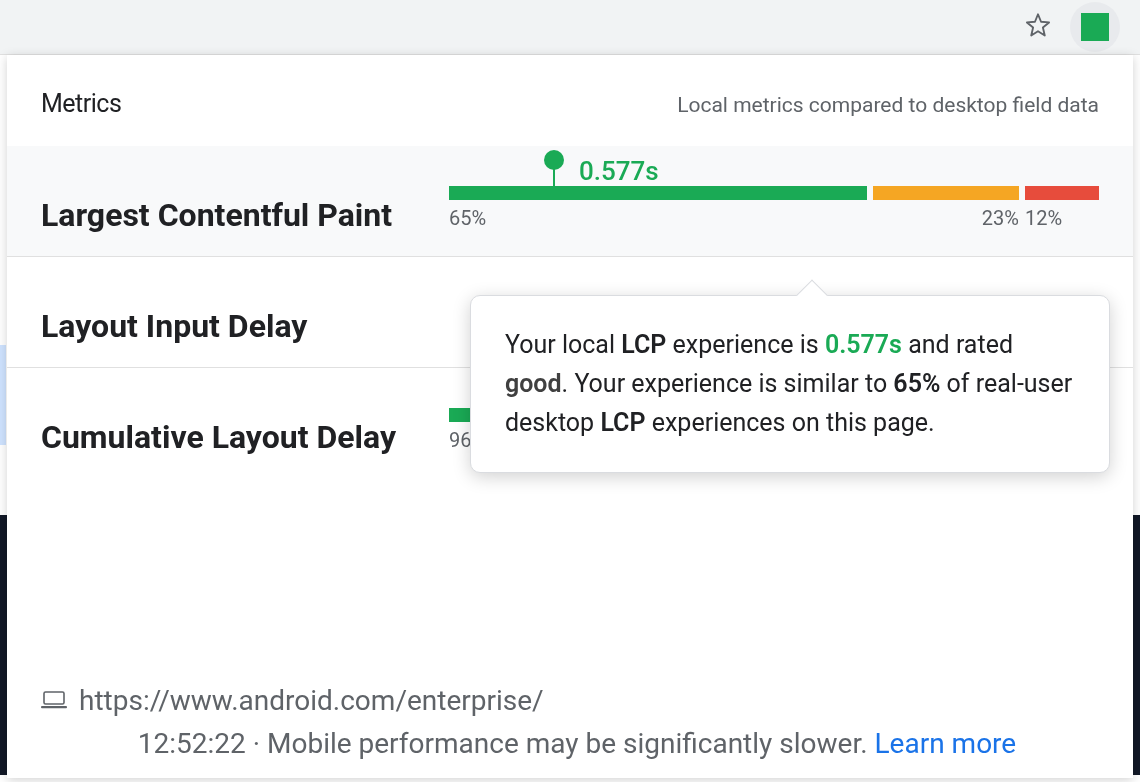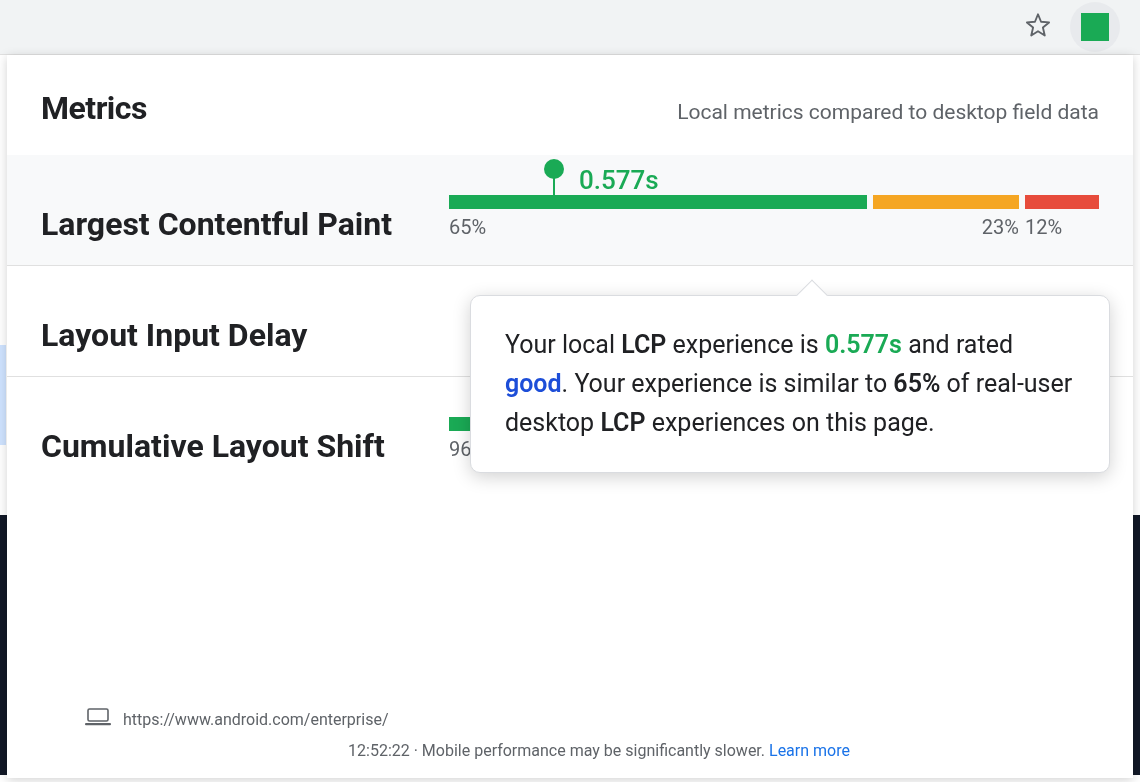--- a/index.html
+++ b/index.html
@@ -27,21 +27,21 @@
   .panel {
     position:absolute; top:55px; left:7px; right:7px; bottom:4px;
     background:#fff;
     box-shadow:0 2px 10px rgba(0,0,0,0.18);
     display:flex; flex-direction:column;
   }
   .panel-head {
     display:flex; justify-content:space-between; align-items:baseline;
     padding:34px 34px 28px 34px;
   }
-  .panel-title { font-size:32px; font-weight:700; letter-spacing:-0.5px; }
+  .panel-title { font-size:25px; font-weight:400; letter-spacing:-0.5px; }
   .panel-sub   { font-size:21px; color:#5f6368; }
   .metric-row {
     display:flex; align-items:flex-start;
     padding:22px 34px 22px 34px;
     border-bottom:1px solid #e0e0e0;
     gap:28px;
   }
   .metric-row.sel { background:#f8f9fa; }
   .metric-row.last { border-bottom:none; }
   .metric-name {
@@ -83,27 +83,27 @@
     padding:30px 34px; font-size:25px; line-height:1.55;
     z-index:10;
   }
   .tip-arrow {
     position:absolute; top:-12px; left:330px;
     width:22px; height:22px; background:#fff;
     border-left:1px solid #dadce0; border-top:1px solid #dadce0;
     transform:rotate(45deg);
   }
   .tip b { font-weight:600; }
-  .tip .good { color:#1d4ed8; font-weight:600; }
+  .tip .good { color:#404040; font-weight:600; }
   .tip .val  { color:#1aaa55; font-weight:600; }
   
   .panel-foot {
     margin-top:auto;
     padding:10px 20px 18px 34px;
-    font-size:16px; color:#5f6368;margin-left:44px;
+    font-size:28px; color:#5f6368;
   }
   .foot-url { display:flex; align-items:center; gap:12px; margin-bottom:10px; }
   .foot-url svg { width:26px; height:20px; }
   .foot-line { color:#5f6368;text-align:center; }
   .foot-line a { color:#1a73e8; text-decoration:none; }
   .blue-stripe { position:absolute; left:0; top:345px; width:6px; height:100px; background:#cfe3ff; }
   .dark-stripe { position:absolute; left:0; top:515px; width:100%; height:260px; background:#111827; z-index:-1; }
 </style>
 </head>
 <body>
@@ -147,21 +147,21 @@
         </div>
       </div>
       <div class="metric-row">
         <div class="metric-name">Layout Input Delay</div>
         <div class="metric-vis">
           <div class="bar"></div>
           <div class="pct-row"></div>
         </div>
       </div>
       <div class="metric-row last">
-        <div class="metric-name">Cumulative Layout Shift</div>
+        <div class="metric-name">Cumulative Layout Delay</div>
         <div class="metric-vis">
           <div class="needle" style="left: 9%;"></div>
           <div class="val-label" style="left: 13%;">0.009</div>
           <div class="bar">
             <div class="seg g" style="flex: 0 0 calc(96% - 4px);"></div>
             <div class="seg gr" style="flex: 0 0 calc(1% - 4px);"></div>
             <div class="seg gr" style="flex: 0 0 calc(3% - 4px);"></div>
           </div>
           <div class="pct-row">
             <span style="flex: 0 0 calc(96% - 4px);">96%</span>

